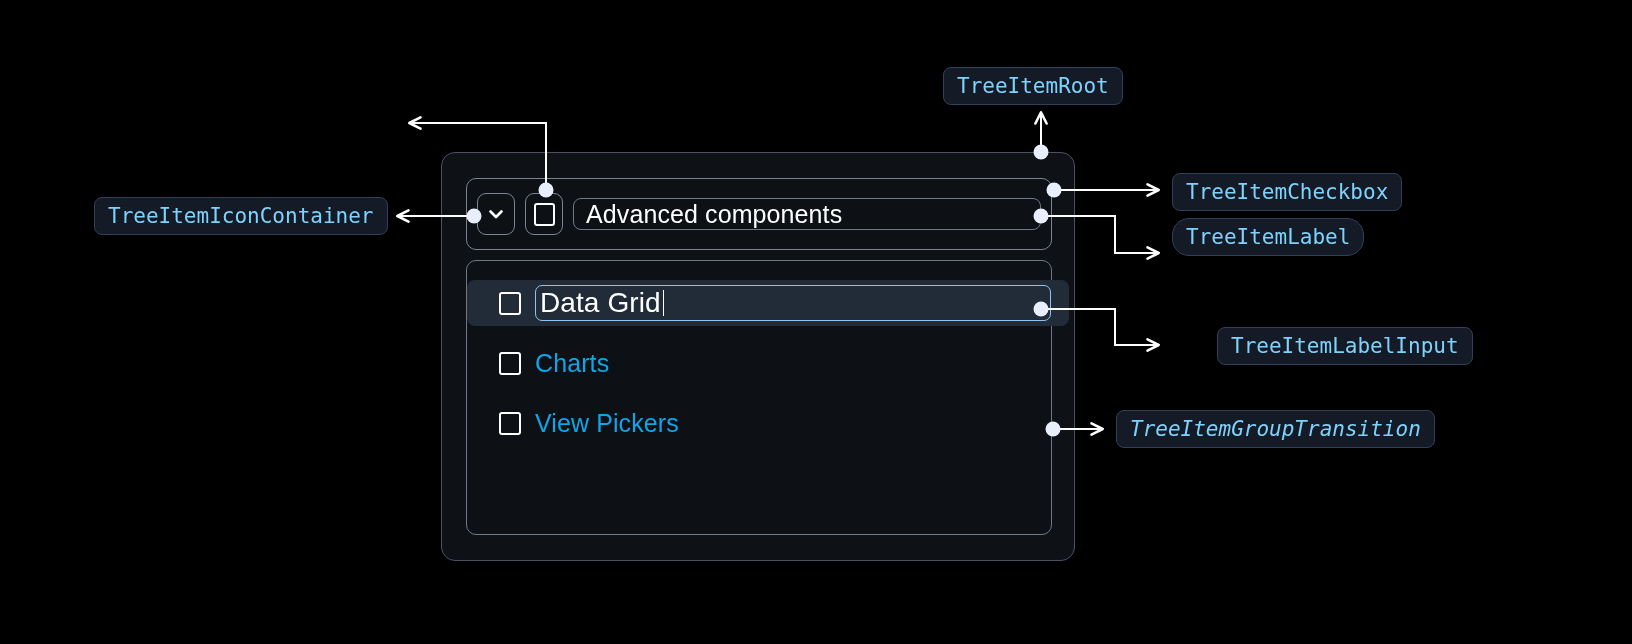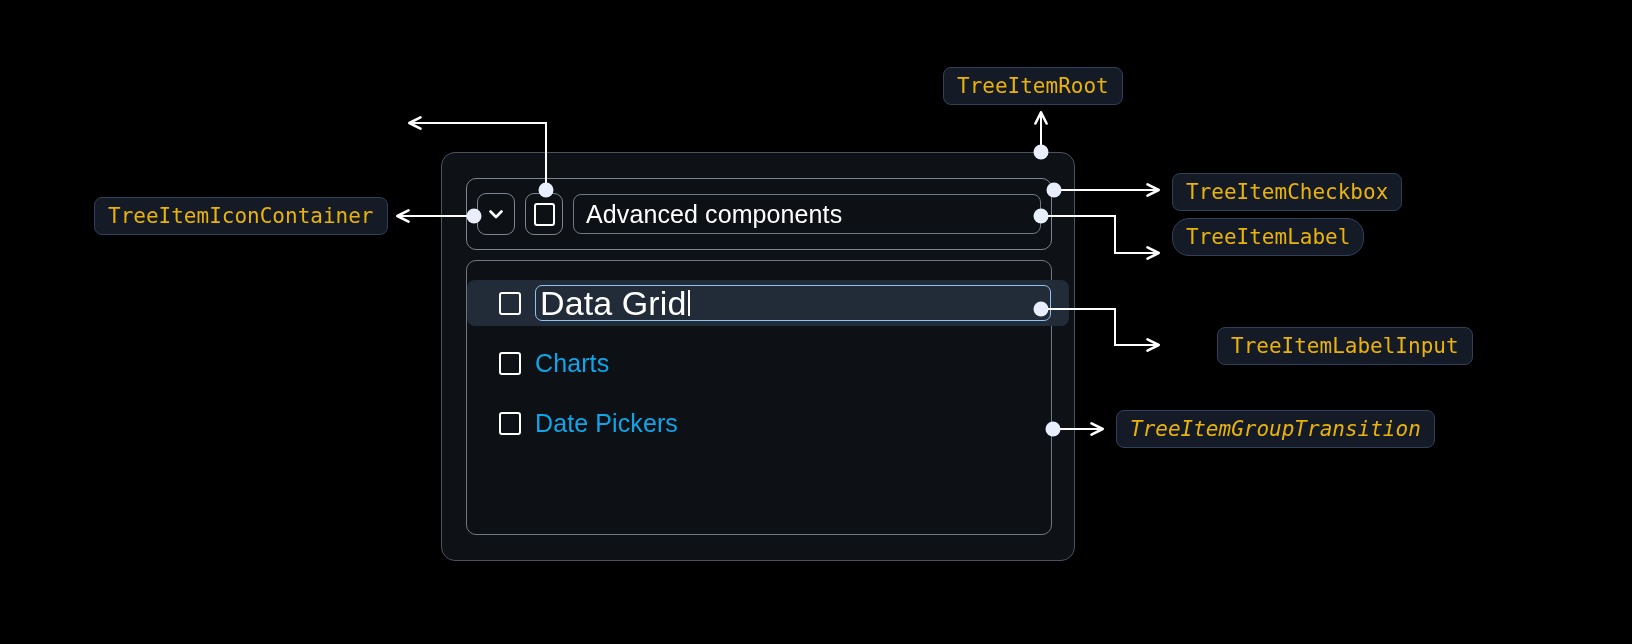--- a/index.html
+++ b/index.html
@@ -27,21 +27,21 @@
     position: absolute;
     display: flex;
     align-items: center;
     justify-content: center;
     box-sizing: border-box;
     height: 38px;
     padding: 0 13px;
     border-radius: 8px;
     background: #141b27;
     border: 1.5px solid #31405a;
-    color: #eab308;
+    color: #7dd3fc;
     font-family: "DejaVu Sans Mono", "Liberation Mono", monospace;
     font-size: 21px;
     line-height: 1;
     letter-spacing: 0px;
     white-space: nowrap;
   }
 
   
   #tree-root {
     position: absolute;
@@ -98,21 +98,21 @@
   .cb-square {
     width: 21px;
     height: 23px;
     box-sizing: border-box;
     border: 2.4px solid #ffffff;
     border-radius: 3px;
   }
 
   #root-label {
     flex: 1 1 auto;
-    height: 40px;
+    height: 32px;
     box-sizing: border-box;
     border: 1.5px solid #6f7884;
     border-radius: 8px;
     display: flex;
     align-items: center;
     padding: 0 12px;
     color: #ffffff;
     font-size: 25px;
     letter-spacing: 0.1px;
   }
@@ -174,21 +174,21 @@
     border-radius: 7px;
     background: transparent;
     display: flex;
     align-items: center;
     padding: 0 4px;
     margin-right: 0px;
     position: relative;
   }
   .row-input .txt {
     color: #ffffff;
-    font-size: 34px;
+    font-size: 28px;
     letter-spacing: 0.1px;
     text-align: center;
   }
   .row-input .caret {
     display: inline-block;
     width: 1.5px;
     height: 26px;
     background: #ffffff;
     margin-left: 2px;
   }
@@ -251,21 +251,21 @@
         </span>
       </div>
 
       <div class="tree-row">
         <span class="row-cb"></span>
         <span class="row-label">Charts</span>
       </div>
 
       <div class="tree-row">
         <span class="row-cb"></span>
-        <span class="row-label">Date Pickers</span>
+        <span class="row-label">View Pickers</span>
       </div>
 
 
     </div>
   </div>
 
   <svg id="connectors" viewBox="0 0 1632 644" width="1632" height="644">
     <defs>
       <marker id="arrow-r" viewBox="0 0 10 10" refX="8.5" refY="5" markerWidth="7" markerHeight="7" orient="auto-start-reverse">
         <path d="M 1 1 L 9 5 L 1 9" fill="none" stroke="#ffffff" stroke-width="1.8" stroke-linecap="round" stroke-linejoin="round"></path>

